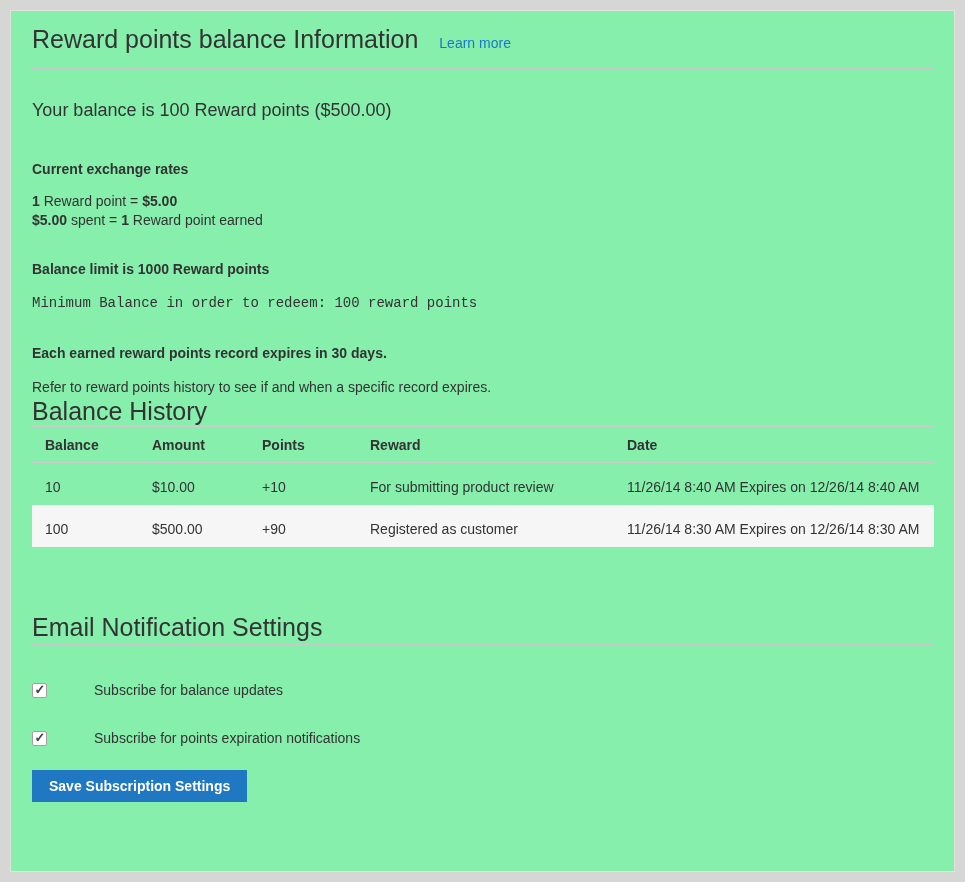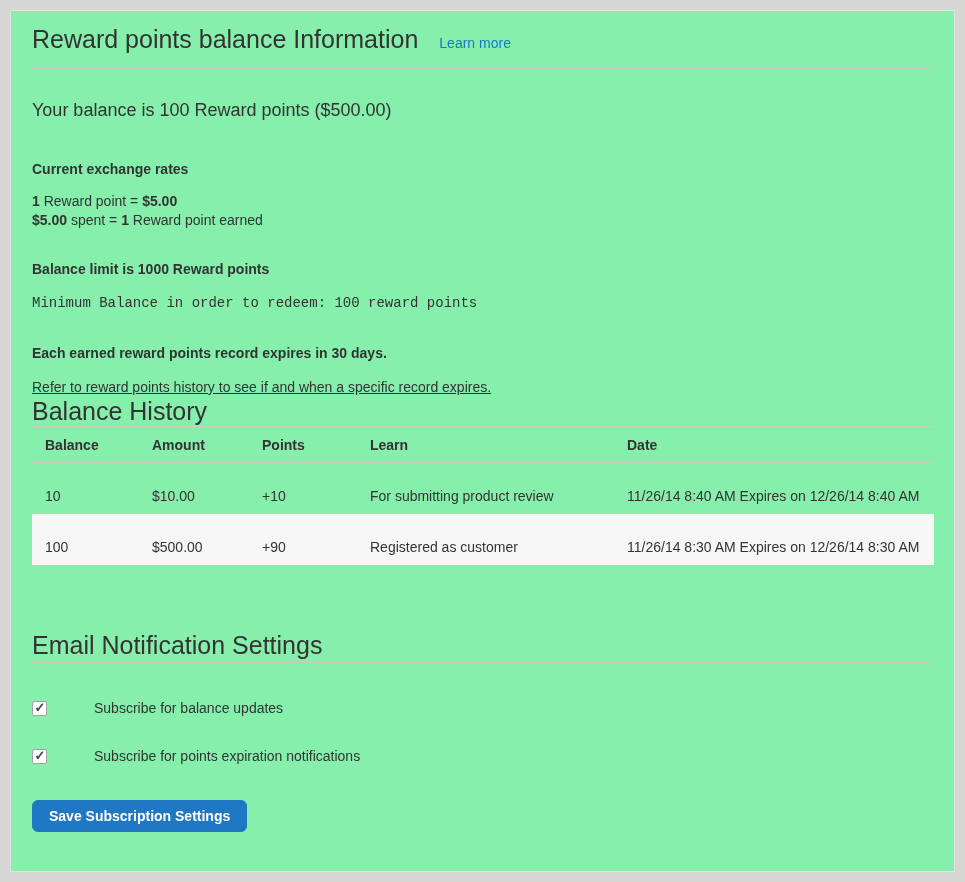--- a/index.html
+++ b/index.html
@@ -54,21 +54,21 @@
     font-size:18px;
     font-weight:400;
   }
   p{font-size:14px; line-height:1.38;}
   .bold{font-weight:700;}
   .exchange-heading{margin:37px 0 0 0; font-weight:700;}
   .exchange-lines{margin:13px 0 0 0;}
   .balance-limit{margin:29px 0 0 0; font-weight:700;}
   .minimum-balance{margin:15px 0 14px 0;font-family:Liberation Mono, monospace;}
   .expiry-notice{margin:31px 0 0 0; font-weight:700;}
-  .expiry-hint{margin:14px 0 0 0;text-decoration:underline;}
+  .expiry-hint{margin:14px 0 0 0;}
   
   h2.section-title{
     margin:0;
     font-size:25px;
     font-weight:300;
     color:#333;
   }
   .history-heading{margin-top:44px; margin-bottom:13px;}
   .email-heading-wrap{
     margin-top:66px;
@@ -82,21 +82,21 @@
     font-size:14px;
   }
   table.history th{
     text-align:left;
     font-weight:700;
     padding:10px 13px 9px 13px;
     border-top:1px solid var(--table-border);
     border-bottom:1px solid var(--table-border);
   }
   table.history td{
-    padding:25px 13px 10px 13px;
+    padding:16px 13px 10px 13px;
   }
   table.history tbody tr:nth-child(even){background:var(--row-stripe);}
   col.c-balance{width:107px;}
   col.c-amount{width:110px;}
   col.c-points{width:108px;}
   col.c-reason{width:257px;}
   
   .checkbox-row{
     margin-top:32px;
     display:flex;
@@ -124,25 +124,25 @@
     font-weight:700;
     color:#444;
   }
   .checkbox-row label{
     margin-left:11px;
     font-size:14px;
     cursor:pointer;
   }
   
   .save-button{
-    margin-top:36px;
+    margin-top:24px;
     display:inline-block;
     background:var(--button-blue);
     border:1px solid var(--button-blue);
-    border-radius:6px;
+    border-radius:0;
     color:#fff;
     font-family:"Liberation Sans", sans-serif;
     font-size:14px;
     font-weight:700;
     padding:7px 16px 7px 16px;
     cursor:pointer;
   }
 </style>
 </head>
 <body>
@@ -178,21 +178,21 @@
         <col class="c-amount">
         <col class="c-points">
         <col class="c-reason">
         <col>
     </colgroup>
     <thead>
       <tr>
         <th>Balance</th>
         <th>Amount</th>
         <th>Points</th>
-        <th>Learn</th>
+        <th>Reward</th>
         <th>Date</th>
       </tr>
     </thead>
     <tbody>
       <tr>
         <td>10</td>
         <td>$10.00</td>
         <td>+10</td>
         <td>For submitting product review</td>
         <td>11/26/14 8:40 AM Expires on 12/26/14 8:40 AM</td>

